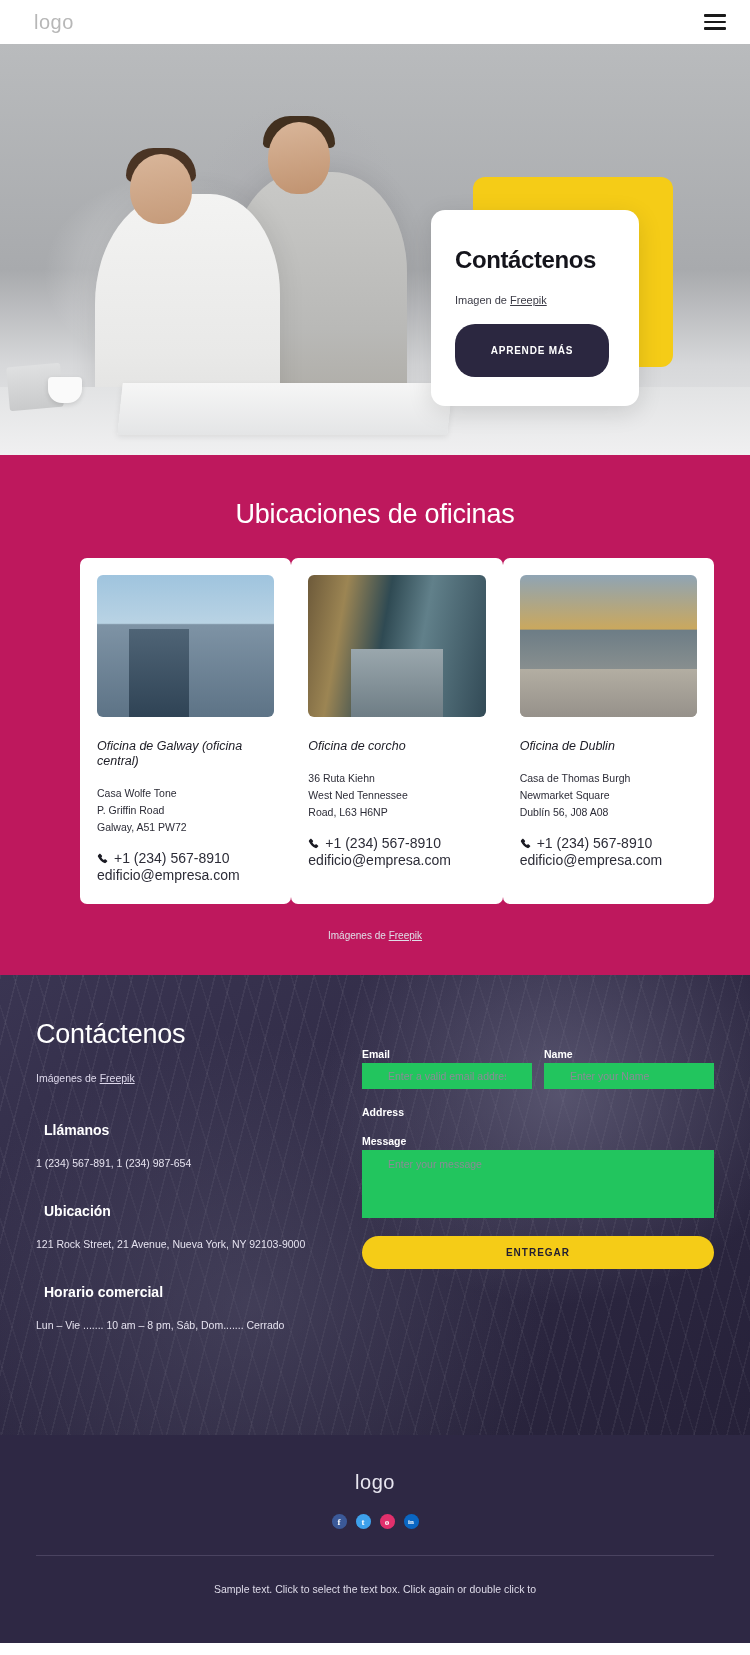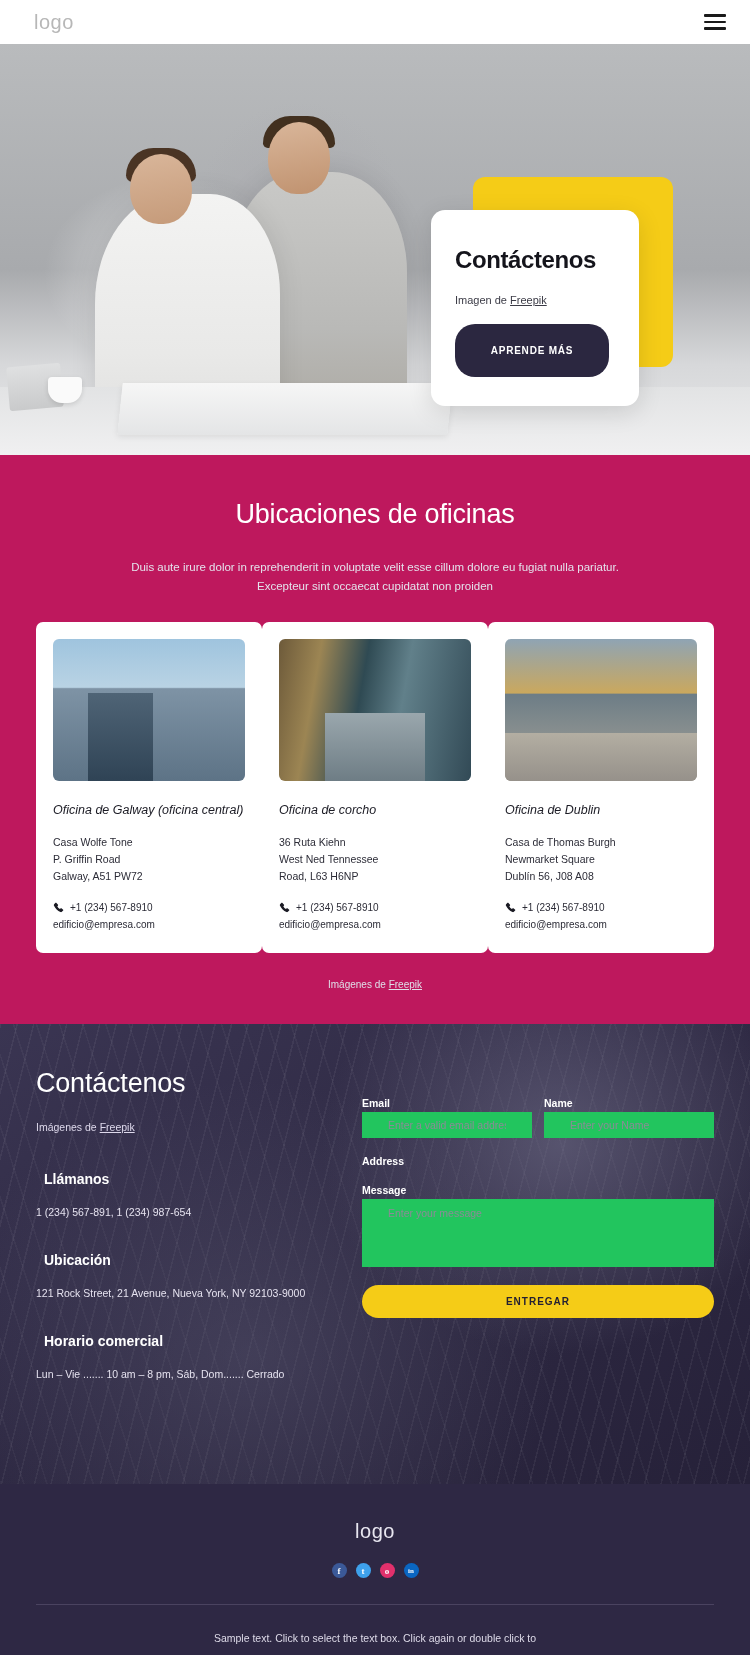--- a/index.html
+++ b/index.html
@@ -184,20 +184,21 @@
     font-size: 11.5px;
     line-height: 19px;
     max-width: 560px;
     margin: 0 auto 26px auto;
   }
   .cards {
     display: flex;
     gap: 0;
     justify-content: center;
     padding: 0 36px;
+    margin-left: 44px;
   }
   .card {
     flex: 1;
     background: #fff;
     border-radius: 7px;
     padding: 17px 17px 20px 17px;
     text-align: left;
     min-height: 326px;
   }
   .card-img {
@@ -250,21 +251,21 @@
     color: #1b1b24;
     line-height: 15px;
     margin-bottom: 16px;
   }
   .addr-line {
     font-size: 10.5px;
     color: #2c2c37;
     line-height: 17px;
   }
   .contact-line {
-    font-size: 10px;
+    font-size: 14px;
     color: #2c2c37;
     line-height: 17px;
     display: flex;
     align-items: center;
     gap: 6px;
   }
   .spacer-sm { height: 14px; }
   .phone-glyph {
     width: 11px; height: 11px;
     display: inline-block;
@@ -445,24 +446,20 @@
     <h1>Contáctenos</h1>
     <div class="credit">
       <span>Imagen de </span><a href="#">Freepik</a>
     </div>
     <button class="btn-dark">APRENDE MÁS</button>
   </div>
 </section>
 
 <section class="locations">
   <h2>Ubicaciones de oficinas</h2>
-  <p class="sub">
-    <span>Duis aute irure dolor in reprehenderit in voluptate velit esse cillum dolore eu fugiat nulla pariatur.</span><br>
-    <span>Excepteur sint occaecat cupidatat non proiden</span>
-  </p>
 
   <div class="cards">
 
     <div class="card">
       <div class="card-img c1"></div>
       <h3>Oficina de Galway (oficina central)</h3>
       <div class="addr-line">Casa Wolfe Tone</div>
       <div class="addr-line">P. Griffin Road</div>
       <div class="addr-line">Galway, A51 PW72</div>
       <div class="spacer-sm"></div>

